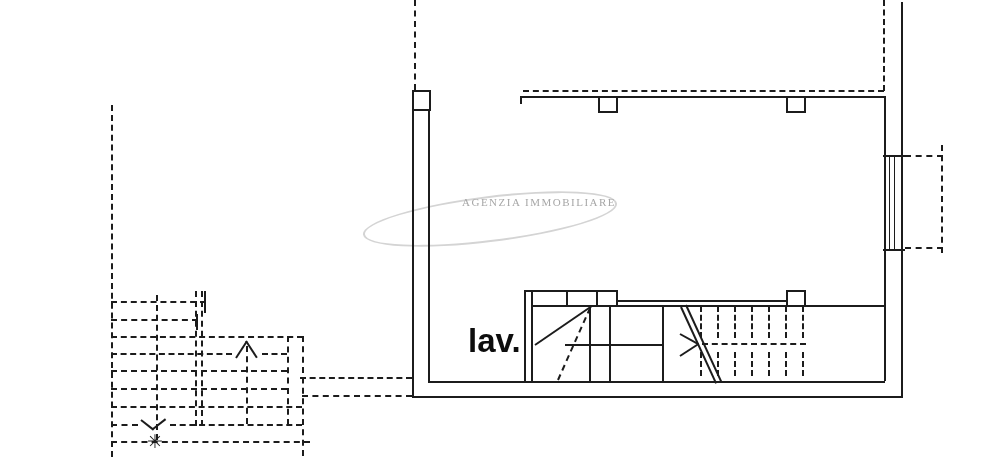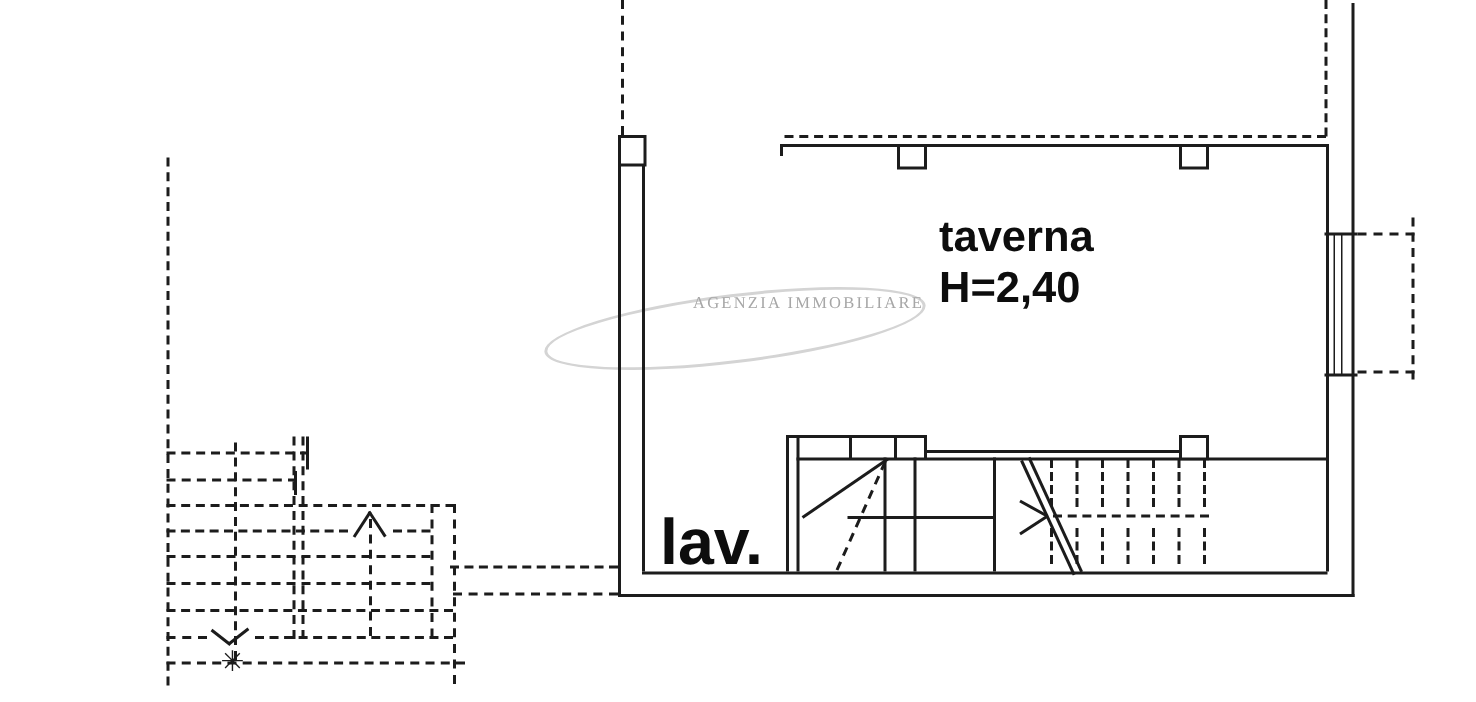--- a/index.html
+++ b/index.html
@@ -12,21 +12,21 @@
   .hd{position:absolute;height:0;border-top:2px dashed #1c1c1c;}
   .vd{position:absolute;width:0;border-left:2px dashed #1c1c1c;}
   
   .rect{position:absolute;border:2px solid #1c1c1c;background:#ffffff;box-sizing:border-box;}
   
   .diag{position:absolute;height:0;border-top:2px solid #1c1c1c;transform-origin:0 50%;}
   .diagd{position:absolute;height:0;border-top:2px dashed #1c1c1c;transform-origin:0 50%;}
   
   .room-label{position:absolute;color:#0d0d0d;font-weight:bold;z-index:5;}
   .lbl-taverna{left:626px;top:141px;font-size:29px;line-height:34px;}
-  .lbl-lav{left:440px;top:324px;font-size:43px;line-height:33px;margin-top:22px;}
+  .lbl-lav{left:468px;top:324px;font-size:33px;line-height:33px;}
   
   .wm{position:absolute;z-index:1;}
   .wm-swoosh{left:362px;top:196px;width:256px;height:46px;border:2px solid #d4d4d4;
              border-radius:50%;transform:rotate(-7deg);box-sizing:border-box;}
   .wm-sub{left:462px;top:196px;font-family:"Liberation Serif",serif;font-size:11px;
           letter-spacing:1.5px;color:#a7a7a7;white-space:nowrap;}
   .wm-title{left:368px;top:200px;font-family:"Liberation Serif",serif;font-size:40px;
             letter-spacing:5px;color:#fdfdfd;-webkit-text-stroke:1.2px #b8b8b8;
             text-shadow:0 0 1px #cccccc;white-space:nowrap;}
   .star{position:absolute;left:147px;top:432px;font-size:19px;color:#1c1c1c;z-index:4;line-height:19px;}
@@ -127,21 +127,17 @@
 
   <div class="diag ln" style="left:236px;top:357px;width:20px;transform:rotate(-57deg)"></div>
   <div class="diag ln" style="left:246px;top:340px;width:20px;transform:rotate(57deg)"></div>
   <div class="diag ln" style="left:141px;top:419px;width:16px;transform:rotate(38deg)"></div>
   <div class="diag ln" style="left:153px;top:428px;width:16px;transform:rotate(-38deg)"></div>
   <div class="star">✳</div>
 
   <div class="hd ln" style="left:300px;top:377px;width:112px"></div>
   <div class="hd ln" style="left:302px;top:395px;width:110px"></div>
 
-  <div class="room-label lbl-taverna">
-    <span style="display:block">taverna</span>
-    <span style="display:block">H=2,40</span>
-  </div>
   <div class="room-label lbl-lav">
     <span>lav.</span>
   </div>
 
 </div>
 
 </body></html>

